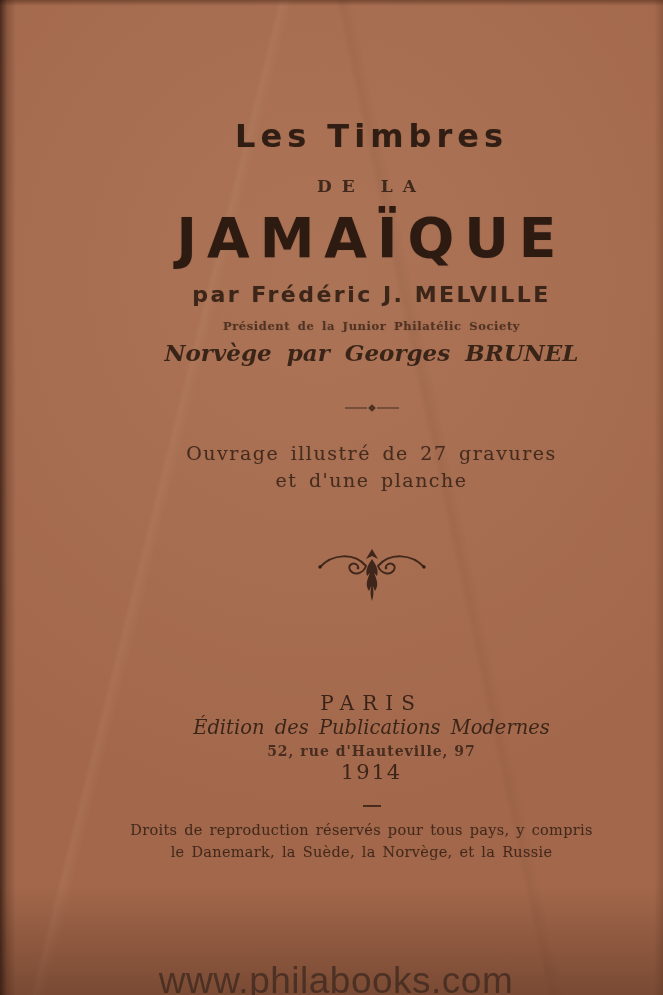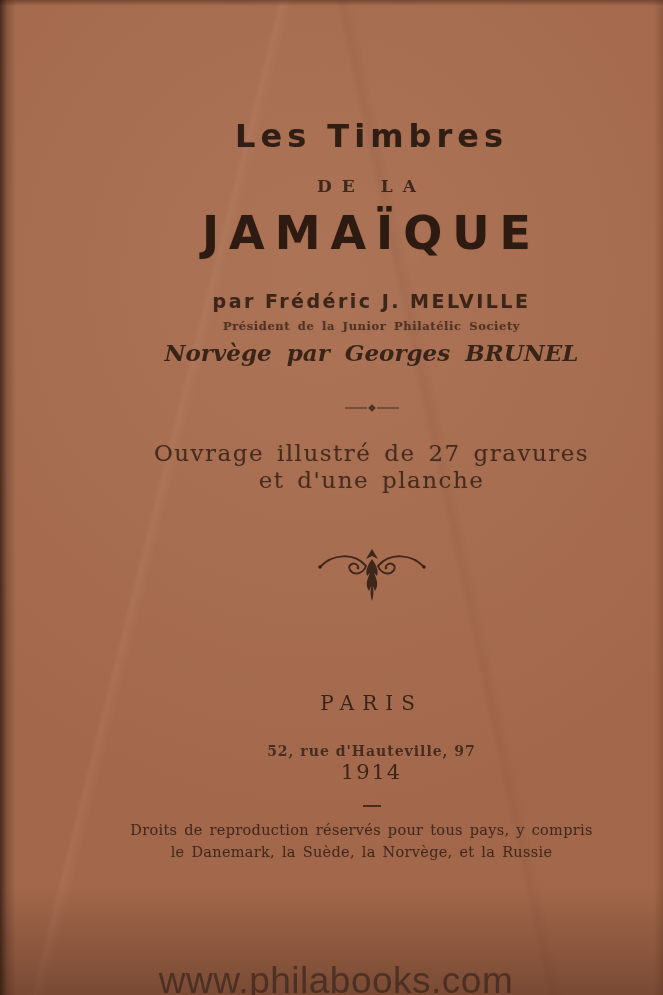--- a/index.html
+++ b/index.html
@@ -29,42 +29,42 @@
     font-weight:bold;font-size:32px;letter-spacing:5px;
     color:#301d13;text-shadow:0 0 1px rgba(120,75,55,0.45);
   }
   .series-connector{
     top:176px;font-weight:bold;font-size:17px;letter-spacing:10px;
     color:rgba(52,32,22,0.9);
   }
   .main-title{
     top:206px;
     font-family:"DejaVu Sans", sans-serif;
-    font-weight:bold;font-size:46px;letter-spacing:10px;
+    font-weight:bold;font-size:55px;letter-spacing:10px;
     color:#2d1b12;text-shadow:0 0 1px rgba(110,70,50,0.5);
   }
   .byline{
-    top:290px;
+    top:282px;
     font-family:"DejaVu Sans", sans-serif;
-    font-weight:bold;font-size:19px;letter-spacing:2.5px;
+    font-weight:bold;font-size:22px;letter-spacing:2.5px;
     color:rgba(52,32,22,0.92);text-shadow:0 0 1px rgba(130,85,60,0.55);
   }
   .small-role{
     font-weight:bold;font-size:11.5px;letter-spacing:0.6px;word-spacing:3px;
     color:rgba(62,39,27,0.78);text-shadow:0 0 1.2px rgba(130,85,60,0.7);
   }
   .byline-role{top:311px;margin-top:8px;}
   .adaptation{
     top:339px;font-style:italic;font-weight:bold;font-size:23px;word-spacing:7px;
     color:rgba(48,29,19,0.92);
   }
   .adaptation-role{top:372px;}
   .flourish{top:398px;}
   .illustration-note{
-    top:440px;font-size:23px;letter-spacing:1.5px;word-spacing:4px;line-height:27px;
+    top:440px;font-size:19px;letter-spacing:1.5px;word-spacing:4px;line-height:27px;
     color:rgba(55,34,23,0.85);text-shadow:0 0 1px rgba(130,85,60,0.5);
     white-space:normal;
   }
   .fleuron{top:545px;}
   .imprint-city{top:691px;font-size:20px;letter-spacing:8px;font-weight:500;color:rgba(48,29,19,0.92);}
   .imprint-publisher{top:716px;font-style:italic;font-size:19.5px;word-spacing:4px;color:rgba(48,29,19,0.9);}
   .imprint-address{top:743px;font-weight:bold;font-size:14px;letter-spacing:1px;color:rgba(55,34,23,0.85);}
   .imprint-year{top:760px;font-size:21px;letter-spacing:2px;color:rgba(48,29,19,0.9);}
   .year-rule{top:792px;}
   .year-rule .rule{display:inline-block;width:18px;height:2px;background:rgba(48,29,19,0.8);}
@@ -126,20 +126,21 @@
       <circle cx="72" cy="23" r="1.4" fill="rgba(48,28,18,0.85)"></circle>
       <g fill="rgba(48,28,18,0.88)">
         <path d="M58 4 L64 14 L58 11 L52 14 Z"></path>
         <path d="M58 14 C62 20 65 25 63 31 L60 28 C63 35 65 40 61 46 L58.7 41 C60 47 59.5 51 58 56 C56.5 51 56 47 57.3 41 L55 46 C51 40 53 35 56 28 L53 31 C51 25 54 20 58 14 Z"></path>
       </g>
     </svg>
   </div>
 
   <div class="line imprint-city">PARIS</div>
 
+  <div class="line imprint-publisher">Édition des Publications Modernes</div>
 
   <div class="line imprint-address">52, rue d'Hauteville, 97</div>
 
   <div class="line imprint-year">1914</div>
 
   <div class="line year-rule"><span class="rule"></span></div>
 
   <div class="line wide rights">
     <span>Droits de reproduction réservés pour tous pays, y compris</span><br>
     <span>le Danemark, la Suède, la Norvège, et la Russie</span>

